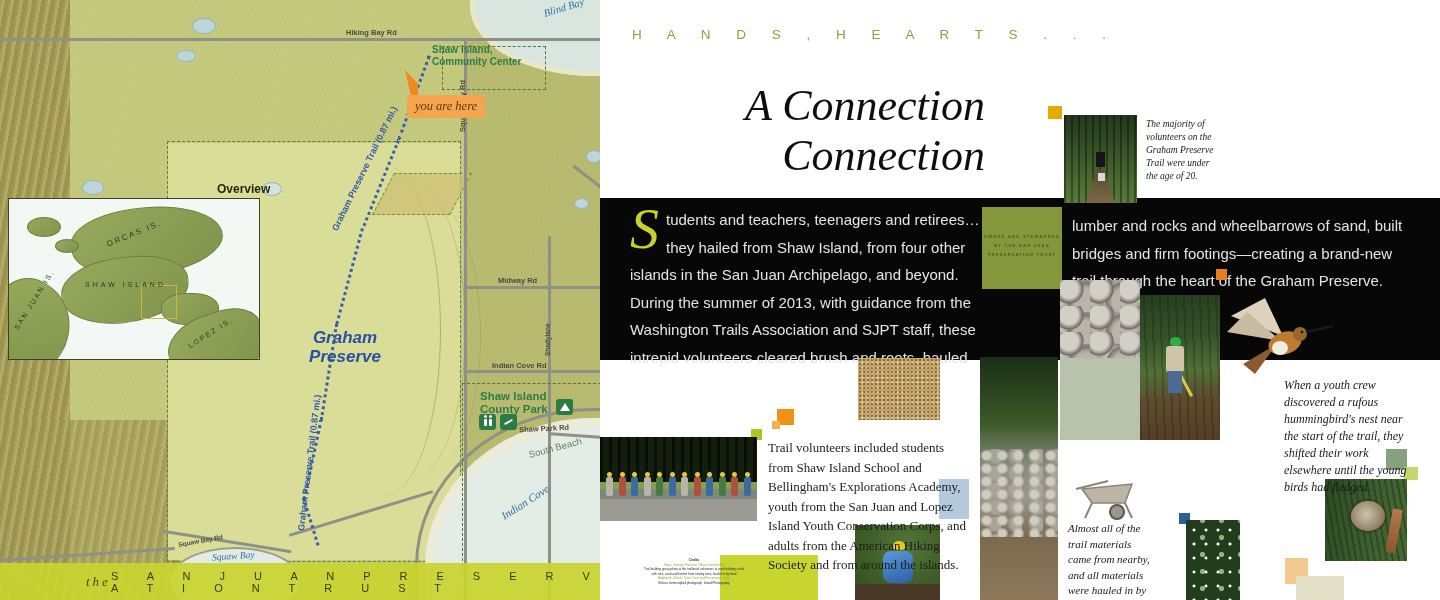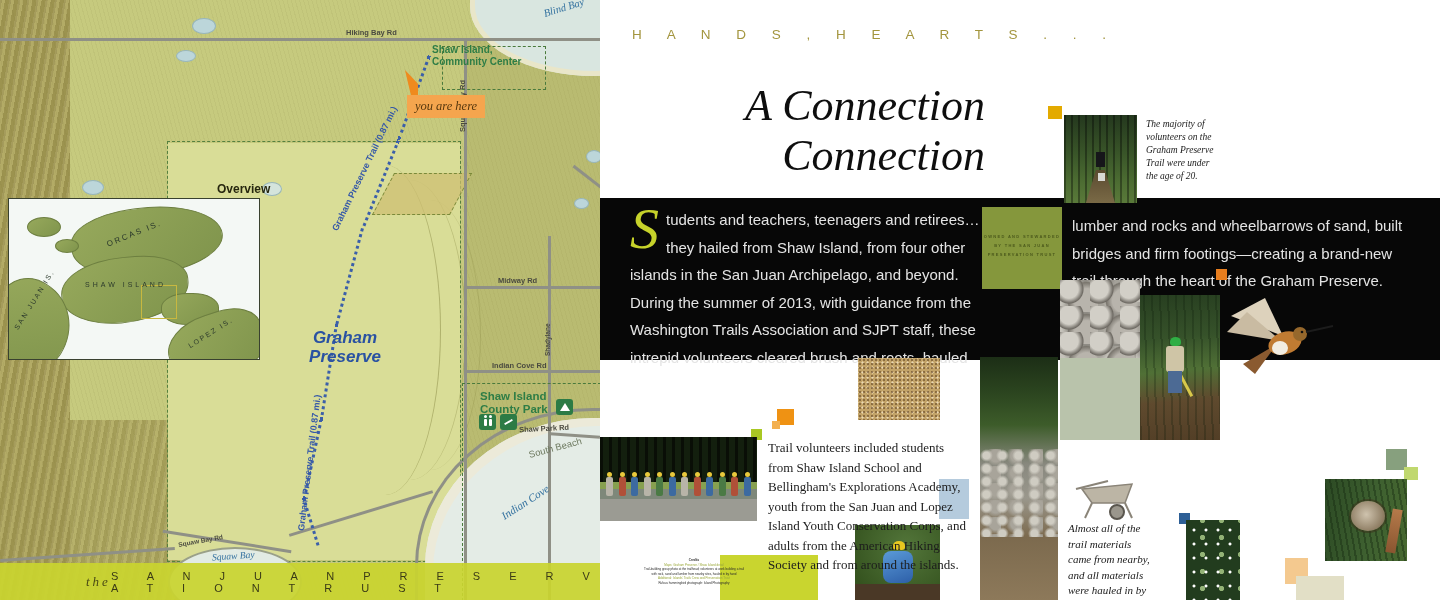--- a/index.html
+++ b/index.html
@@ -309,20 +309,21 @@
   <svg class="abs" style="left:1070px;top:473px;" width="78" height="48" viewBox="0 0 78 48">
     <line x1="6" y1="16" x2="38" y2="8" stroke="#8a8478" stroke-width="2"></line>
     <polygon points="12,16 62,11 55,30 22,30" fill="#bcb5a5" stroke="#8a8478" stroke-width="1.5"></polygon>
     <circle cx="47" cy="39" r="7" fill="#9a968c" stroke="#5a564e" stroke-width="2"></circle>
     <line x1="22" y1="30" x2="15" y2="45" stroke="#8a8478" stroke-width="2"></line>
     <line x1="55" y1="30" x2="62" y2="45" stroke="#8a8478" stroke-width="2"></line>
   </svg>
 
   <div class="abs cap-italic" style="left:1146px;top:118px;width:76px;font-size:9.5px;line-height:13px;">The majority of volunteers on the Graham Preserve Trail were under the age of 20.</div>
   <div class="abs cap-serif" style="left:768px;top:438px;width:200px;font-size:13px;line-height:19.5px;">Trail volunteers included students from Shaw Island School and Bellingham's Explorations Academy, youth from the San Juan and Lopez Island Youth Conservation Corps, and adults from the American Hiking Society and from around the islands.</div>
+  <div class="abs cap-italic" style="left:1284px;top:377px;width:132px;font-size:12px;line-height:17px;">When a youth crew discovered a rufous hummingbird's nest near the start of the trail, they shifted their work elsewhere until the young birds had fledged.</div>
   <div class="abs cap-italic" style="left:1068px;top:521px;width:88px;font-size:11px;line-height:15.5px;">Almost all of the trail materials came from nearby, and all materials were hauled in by hand.</div>
 
   <div class="abs credits" style="left:638px;top:558px;">
     <div class="c-head">Credits</div>
     <div class="c-olive">Maps: Graham Preserve / Shaw Island detail</div>
     <div>Trail-building group photo at the trailhead; volunteers at work building a trail</div>
     <div>with rock, sand and lumber from nearby sites, hauled in by hand</div>
     <div class="c-olive">Additional: Islands' Trails Crew and Preservation Trust</div>
     <div>Rufous hummingbird photograph: Island Photography</div>
   </div>

